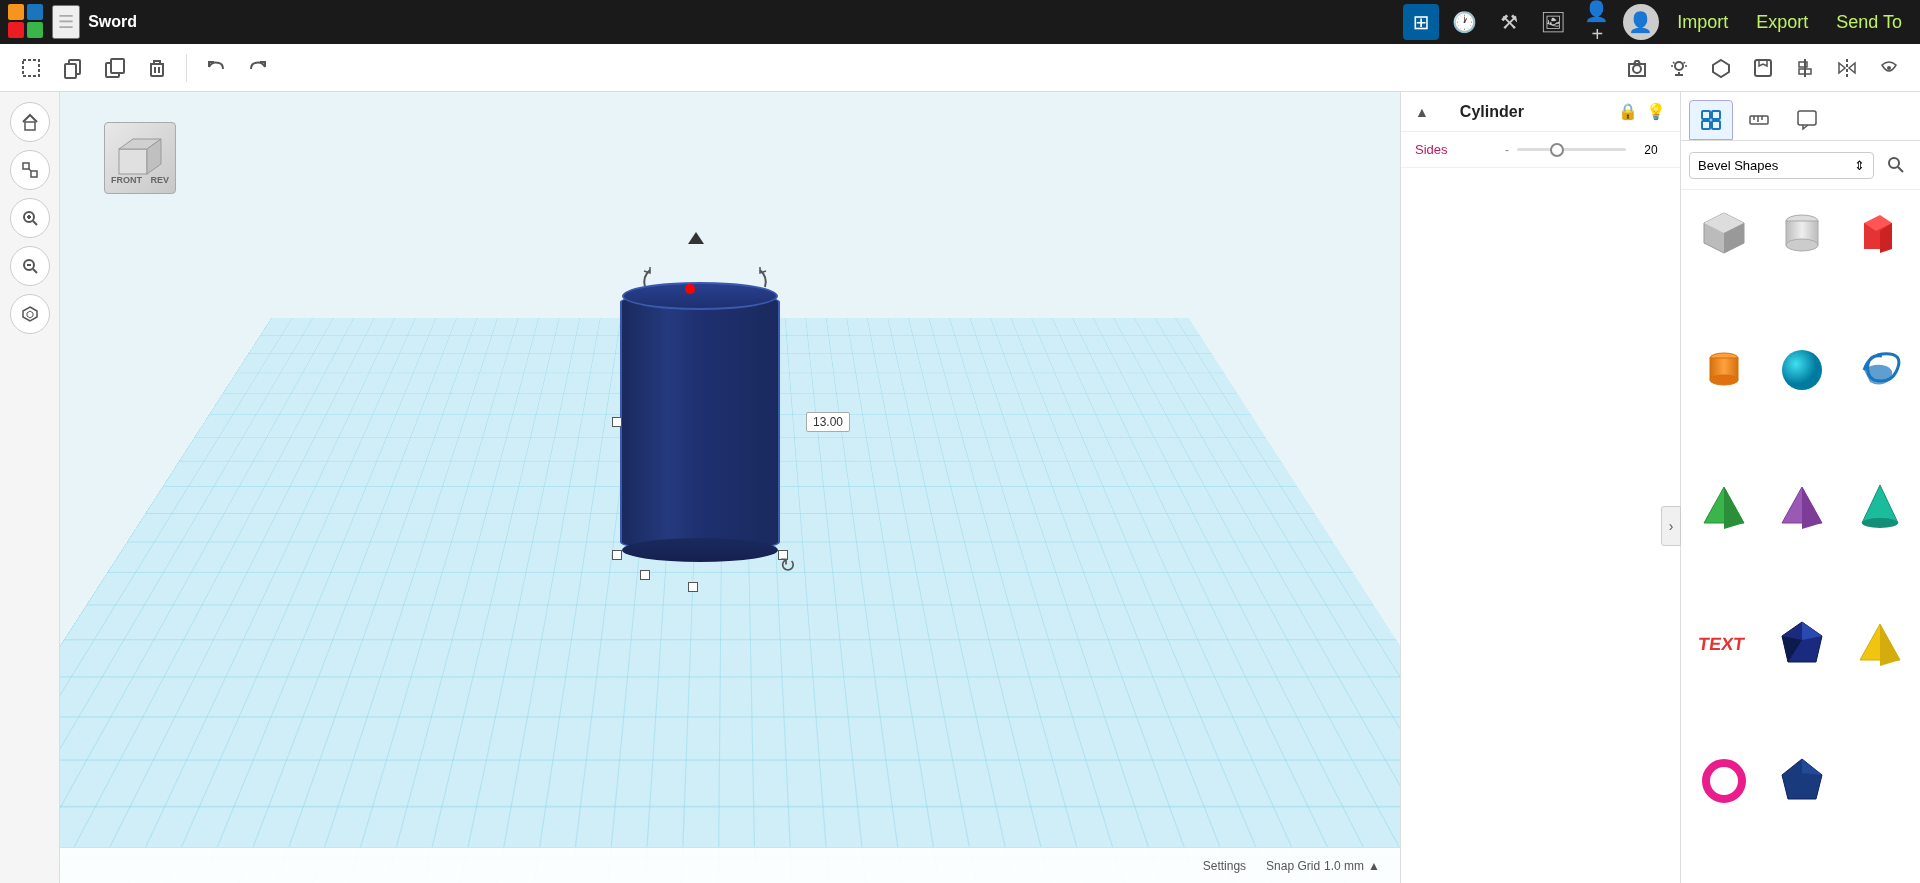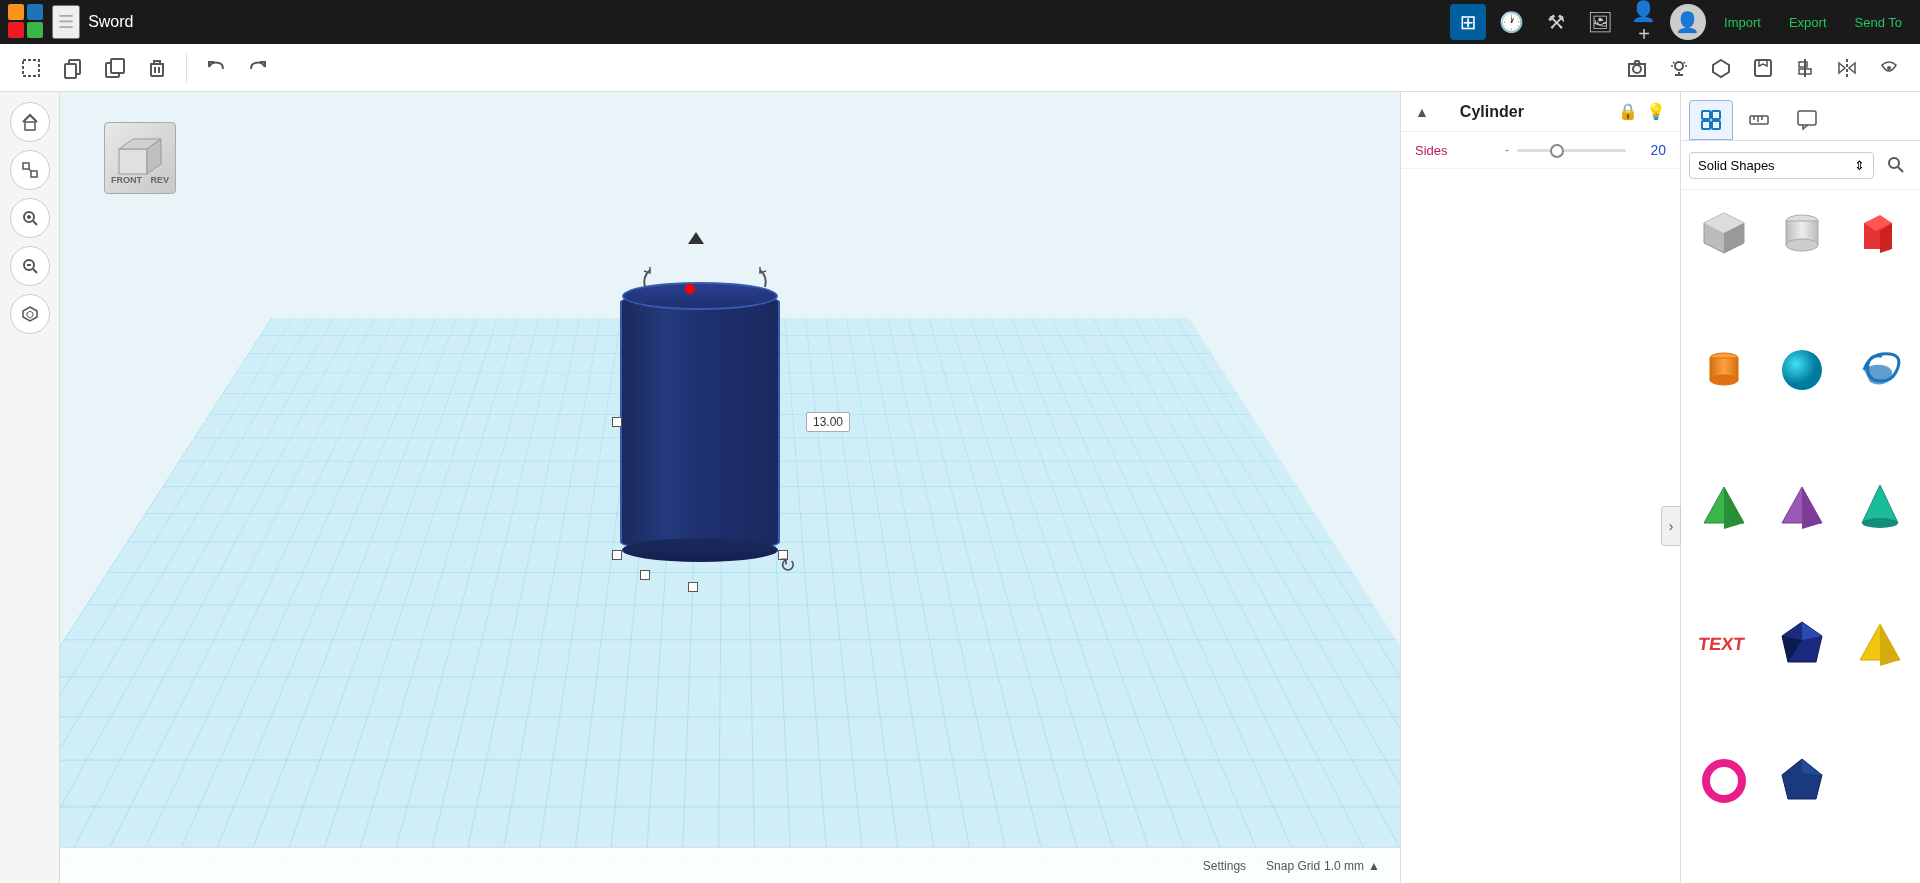--- a/index.html
+++ b/index.html
@@ -34,21 +34,21 @@
 
     .nav-doc-icon {
       color: #aaa;
       font-size: 18px;
       cursor: pointer;
       padding: 4px;
     }
     .nav-title {
       color: white;
       font-size: 16px;
-      font-weight: normal;
+      font-weight: bold;
       margin-right: auto;
     }
     .nav-right-buttons {
       display: flex;
       gap: 8px;
       align-items: center;
     }
     .nav-icon-btn {
       background: none;
       border: none;
@@ -61,22 +61,22 @@
       align-items: center;
       justify-content: center;
       border-radius: 4px;
     }
     .nav-icon-btn.active { background: #005f9e; color: white; }
 
     .nav-text-btn {
       background: none;
       border: none;
       cursor: pointer;
-      color: #22c55e;
-      font-size: 13px;
+      color: #bef264;
+      font-size: 18px;
       padding: 4px 10px;
       border-radius: 4px;
       text-align: right;
     }
 
     
     #toolbar {
       height: 48px;
       background: #ffffff;
       border-bottom: 1px solid #ddd;
@@ -350,24 +350,24 @@
       height: 14px;
       background: white;
       border: 2px solid #888;
       border-radius: 50%;
       position: absolute;
       top: -5px;
       left: 30%;
       cursor: pointer;
     }
     .prop-value {
-      font-size: 14px;
-      color: #1d4ed8;
+      font-size: 12px;
+      color: #000000;
       width: 30px;
-      text-align: right;
+      text-align: center;
     }
     .prop-circle {
       width: 16px;
       height: 16px;
       border-radius: 50%;
       border: 2px solid #aaa;
       background: white;
       cursor: pointer;
     }
 
@@ -768,21 +768,21 @@
       <div class="shapes-tab">
         <svg width="24" height="24" viewBox="0 0 24 24" fill="none">
             <rect x="3" y="3" width="18" height="14" rx="2" stroke="#555" stroke-width="1.5"></rect>
             <path d="M8 17v4l5-4" stroke="#555" stroke-width="1.5" fill="none"></path>
           </svg>
       </div>
     </div>
 
     <div id="shapes-search">
       <div class="shapes-dropdown">
-        <span>Solid Shapes</span>
+        <span>Bevel Shapes</span>
         <span>⇕</span>
       </div>
       <button class="search-icon-btn">
         <svg width="20" height="20" viewBox="0 0 20 20" fill="none">
             <circle cx="8" cy="8" r="5" stroke="#555" stroke-width="2"></circle>
             <line x1="12" y1="12" x2="17" y2="17" stroke="#555" stroke-width="2"></line>
           </svg>
       </button>
     </div>
 

